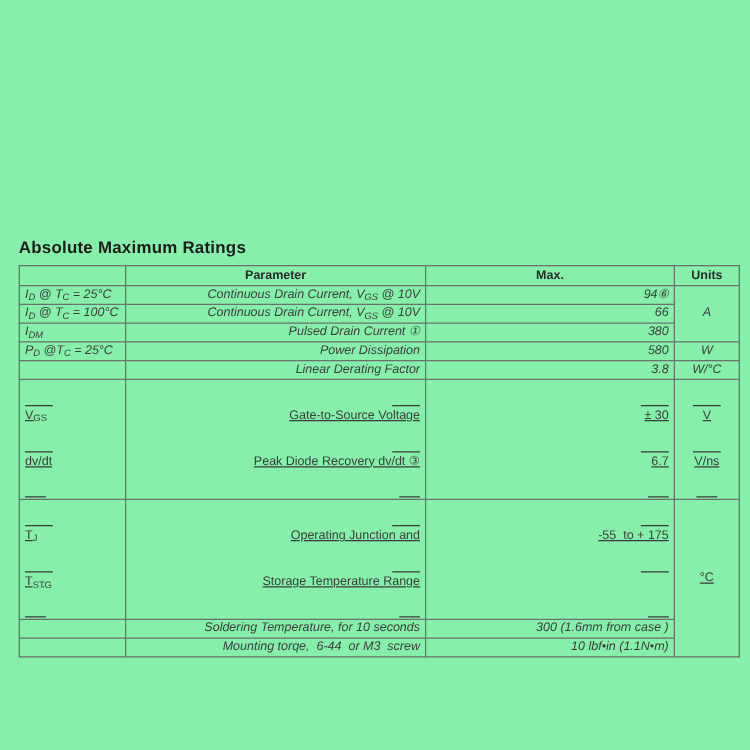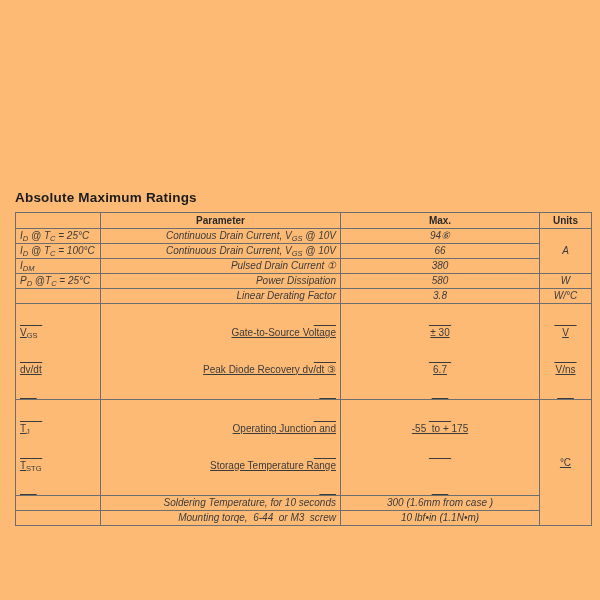--- a/index.html
+++ b/index.html
@@ -4,21 +4,21 @@
 <style>
   html, body {
     margin: 0;
     padding: 0;
     background: #ffffff;
   }
   .page {
     position: relative;
     width: 600px;
     height: 600px;
-    background: #fdba74;
+    background: #86efac;
     font-family: "Liberation Sans", sans-serif;
     overflow: hidden;
   }
   .doc-title {
     position: absolute;
     left: 15px;
     top: 190px;
     font-size: 13.5px;
     font-weight: bold;
     color: #1c1c1c;
@@ -47,21 +47,21 @@
     text-align: center;
     height: 15px;
     color: #2a2a2a;
   }
   col.c-sym   { width: 85px; }
   col.c-param { width: 240px; }
   col.c-max   { width: 199px; }
   col.c-units { width: 52px; }
   td.sym   { text-align: left;  padding-left: 3px; }
   td.param { text-align: right;  padding-left: 7px; }
-  td.max   { text-align: center; }
+  td.max   { text-align: right; }
   td.units { text-align: center; }
   tr.single td { height: 14px; line-height: 12px; font-style: italic; }
   tr.double td { height: 29px; text-decoration: underline; }
   tr.double td.stack { vertical-align: top; padding-top: 0; padding-bottom: 0; }
   .ln { height: 14.5px; line-height: 14.5px; }
   sub {
     font-size: 7.5px;
     line-height: 0;
     vertical-align: -2px;
     letter-spacing: 0;

